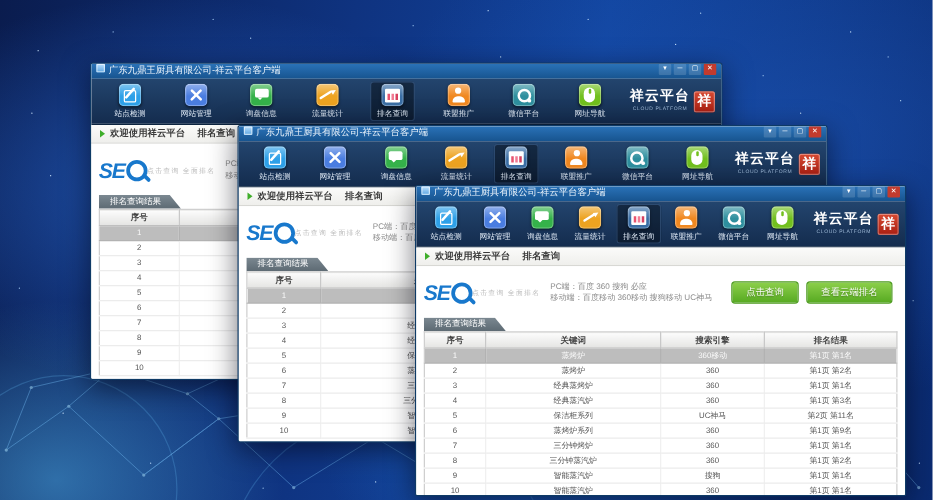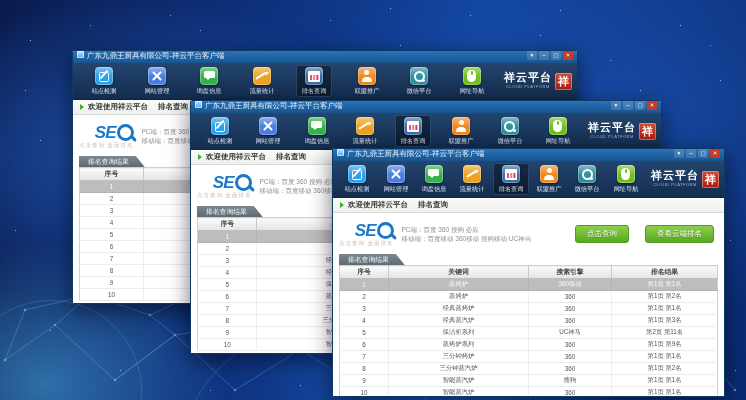--- a/index.html
+++ b/index.html
@@ -74,29 +74,29 @@
   .brand-badge{width:17px;height:17px;background:linear-gradient(#d84a32,#a81e12);border-radius:2px;color:#fff;
     font-size:11px;line-height:17px;text-align:center;font-weight:bold;box-shadow:inset 0 0 0 1px rgba(255,255,255,.35)}
 
   .crumb{height:14px;flex:0 0 14px;display:flex;align-items:center;gap:4px;padding:0 7px;
     background:linear-gradient(#fbfbfa,#efefec);border-bottom:1px solid #d8d8d4;font-size:7.5px;font-weight:bold;color:#3a3a3a}
   .crumb-ico{width:0;height:0;border-left:4px solid #3fae2a;border-top:3px solid transparent;border-bottom:3px solid transparent}
   .crumb-sec{margin-left:6px}
 
   .content{flex:1;background:#fff;padding:3px 6px 0;display:flex;flex-direction:column;min-height:0}
   .seo-row{flex:0 0 36px;display:flex;align-items:center}
-  .seo-logo{display:flex;flex-direction:column;align-items:flex-end;margin-right:8px}
+  .seo-logo{display:flex;flex-direction:row;align-items:center;margin-right:8px}
   .seo-word{display:flex;align-items:center}
   .seo-se{font-size:17px;font-weight:bold;font-style:italic;color:#1878cc;letter-spacing:-1px;line-height:17px}
   .seo-mag{position:relative;width:11px;height:11px;border:3px solid #1878cc;border-radius:50%;margin-left:1px}
   .seo-mag::after{content:"";position:absolute;right:-4px;bottom:-4px;width:3px;height:7px;background:#1878cc;
     transform:rotate(-45deg);border-radius:1.5px}
   .seo-tag{font-size:5.5px;color:#bcbcbc;letter-spacing:1px;margin-top:1px}
   .engines{font-size:6.5px;color:#8d8d8d;line-height:9.5px;white-space:nowrap}
-  .btns{margin-left:auto;display:flex;gap:16px;padding-right:4px}
+  .btns{margin-left:auto;display:flex;gap:6px;padding-right:4px}
   .gbtn{background:linear-gradient(#8ccf4a,#57aa22);border:1px solid #4d9b1f;border-radius:3px;color:#fff;
     font-size:7.5px;padding:3px 11px;text-shadow:0 1px 1px rgba(0,0,0,.3);cursor:pointer;white-space:nowrap}
 
   .tab{align-self:flex-start;margin-top:2px;background:linear-gradient(#7b8891,#5d6a73);color:#fff;
     font-size:6.8px;line-height:11px;padding:0 16px 0 9px;cursor:pointer;
     clip-path:polygon(0 0,calc(100% - 9px) 0,100% 100%,0 100%)}
   table{width:100%;border-collapse:collapse;table-layout:fixed;border:1px solid #cfcfcf}
   th{height:12px;background:linear-gradient(#fcfcfc,#e4e4e2);border-right:1px solid #c8c8c8;border-bottom:1px solid #bfbfbf;
     font-size:6.8px;color:#444;font-weight:bold;padding:0}
   th:last-child{border-right:none}

